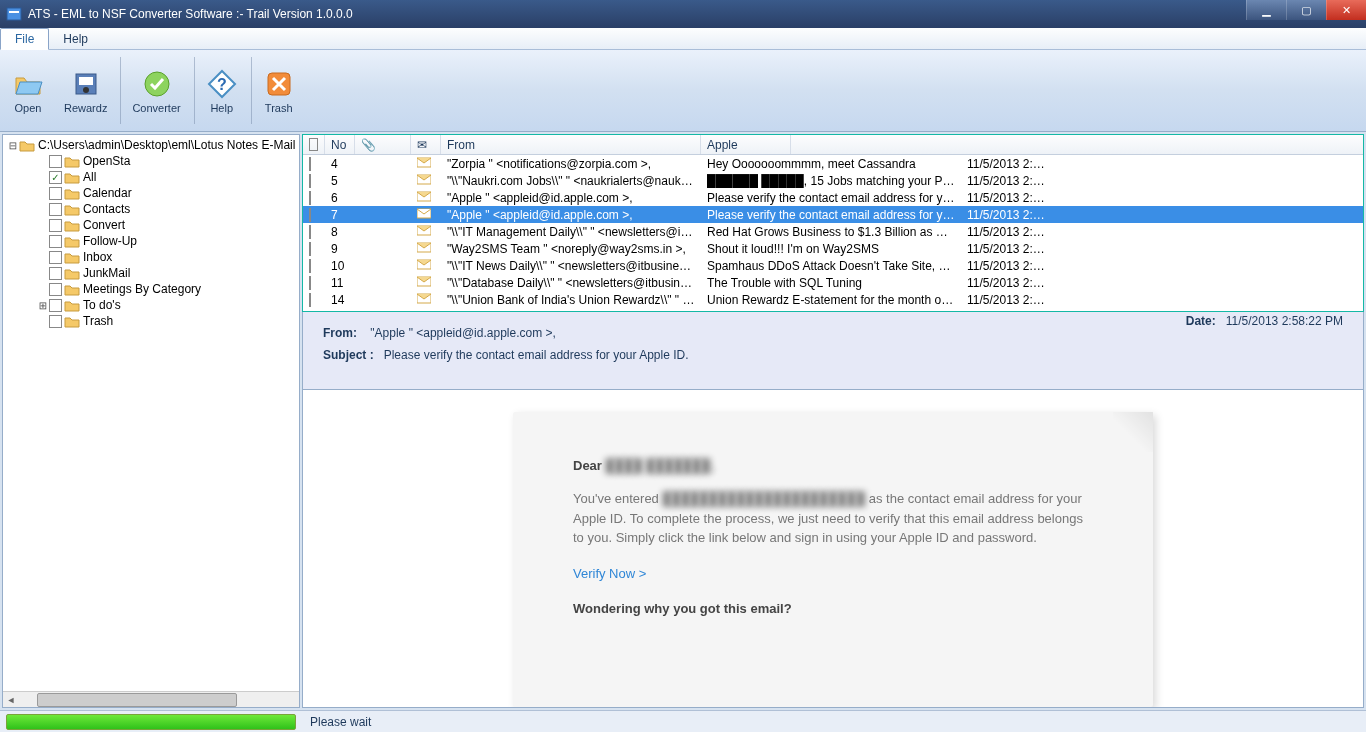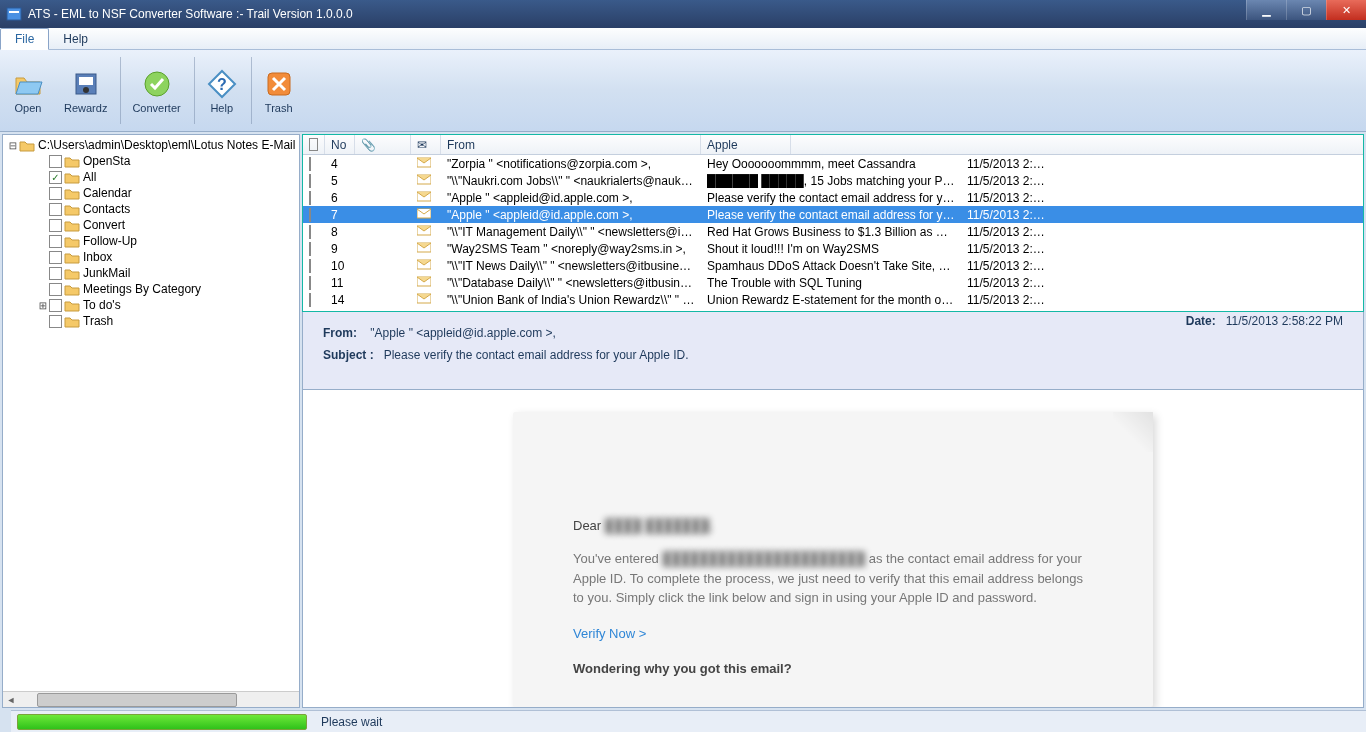--- a/index.html
+++ b/index.html
@@ -53,28 +53,28 @@
 .hdrpane { background:#e6e9f7; border:1px solid #96adc9; border-top:none; padding:14px 20px; font-size:12px; color:#1e395b; position:relative; height:78px;}
 .hdrpane b { font-weight:bold;}
 .hdrpane .date { position:absolute; right:20px; top:2px;}
 .hdrpane .line { margin-bottom:8px;}
 
 
 .preview { flex:1; background:#fff; border:1px solid #96adc9; border-top:none; overflow-y:scroll; display:flex; justify-content:center; padding-top:22px;}
 .letter { width:640px; background:#f5f5f5; box-shadow: 3px 3px 8px rgba(0,0,0,.15); padding:46px 60px 20px 60px; font-size:13px; color:#666; position:relative; border-radius:2px;}
 .letter .corner { position:absolute; top:0; right:0; width:40px; height:40px; background: linear-gradient(225deg, rgba(0,0,0,.08) 0%, transparent 60%);}
 .letter .apple { position:absolute; top:56px; right:70px; font-size:30px; color:#9c9c9c;}
-.letter .greet { margin-top:60px; color:#444; font-weight:normal;}
+.letter .greet { color:#444; font-weight:bold;}
 .letter p { margin:16px 0; line-height:1.5; color:#777;}
 .letter .blur { color:transparent; text-shadow:0 0 6px #888;}
 .letter .link { color:#2f86d6;}
 .letter .sub { font-weight:bold; color:#444; margin-top:18px;}
 
 
-.status { height:22px; display:flex; align-items:center; font-size:12px; background:#e8eef7; border-top:1px solid #b0c0d6;margin-left:11px;}
+.status { height:22px; display:flex; align-items:center; font-size:12px; background:#e8eef7; border-top:1px solid #b0c0d6;}
 .status .pb { width:290px; height:16px; border:1px solid #7aa23a; margin:0 6px; background:linear-gradient(180deg,#6ee83a,#2fc21a); border-radius:2px;}
 .status .txt { margin-left:8px; color:#1e395b;}
 </style>
 </head>
 <body>
 
 <div class="titlebar">
   <span class="logo">
     <svg width="16" height="16">
         <rect x="1" y="2" width="14" height="12" fill="#4a90e2" stroke="#2a5a9a"></rect>

